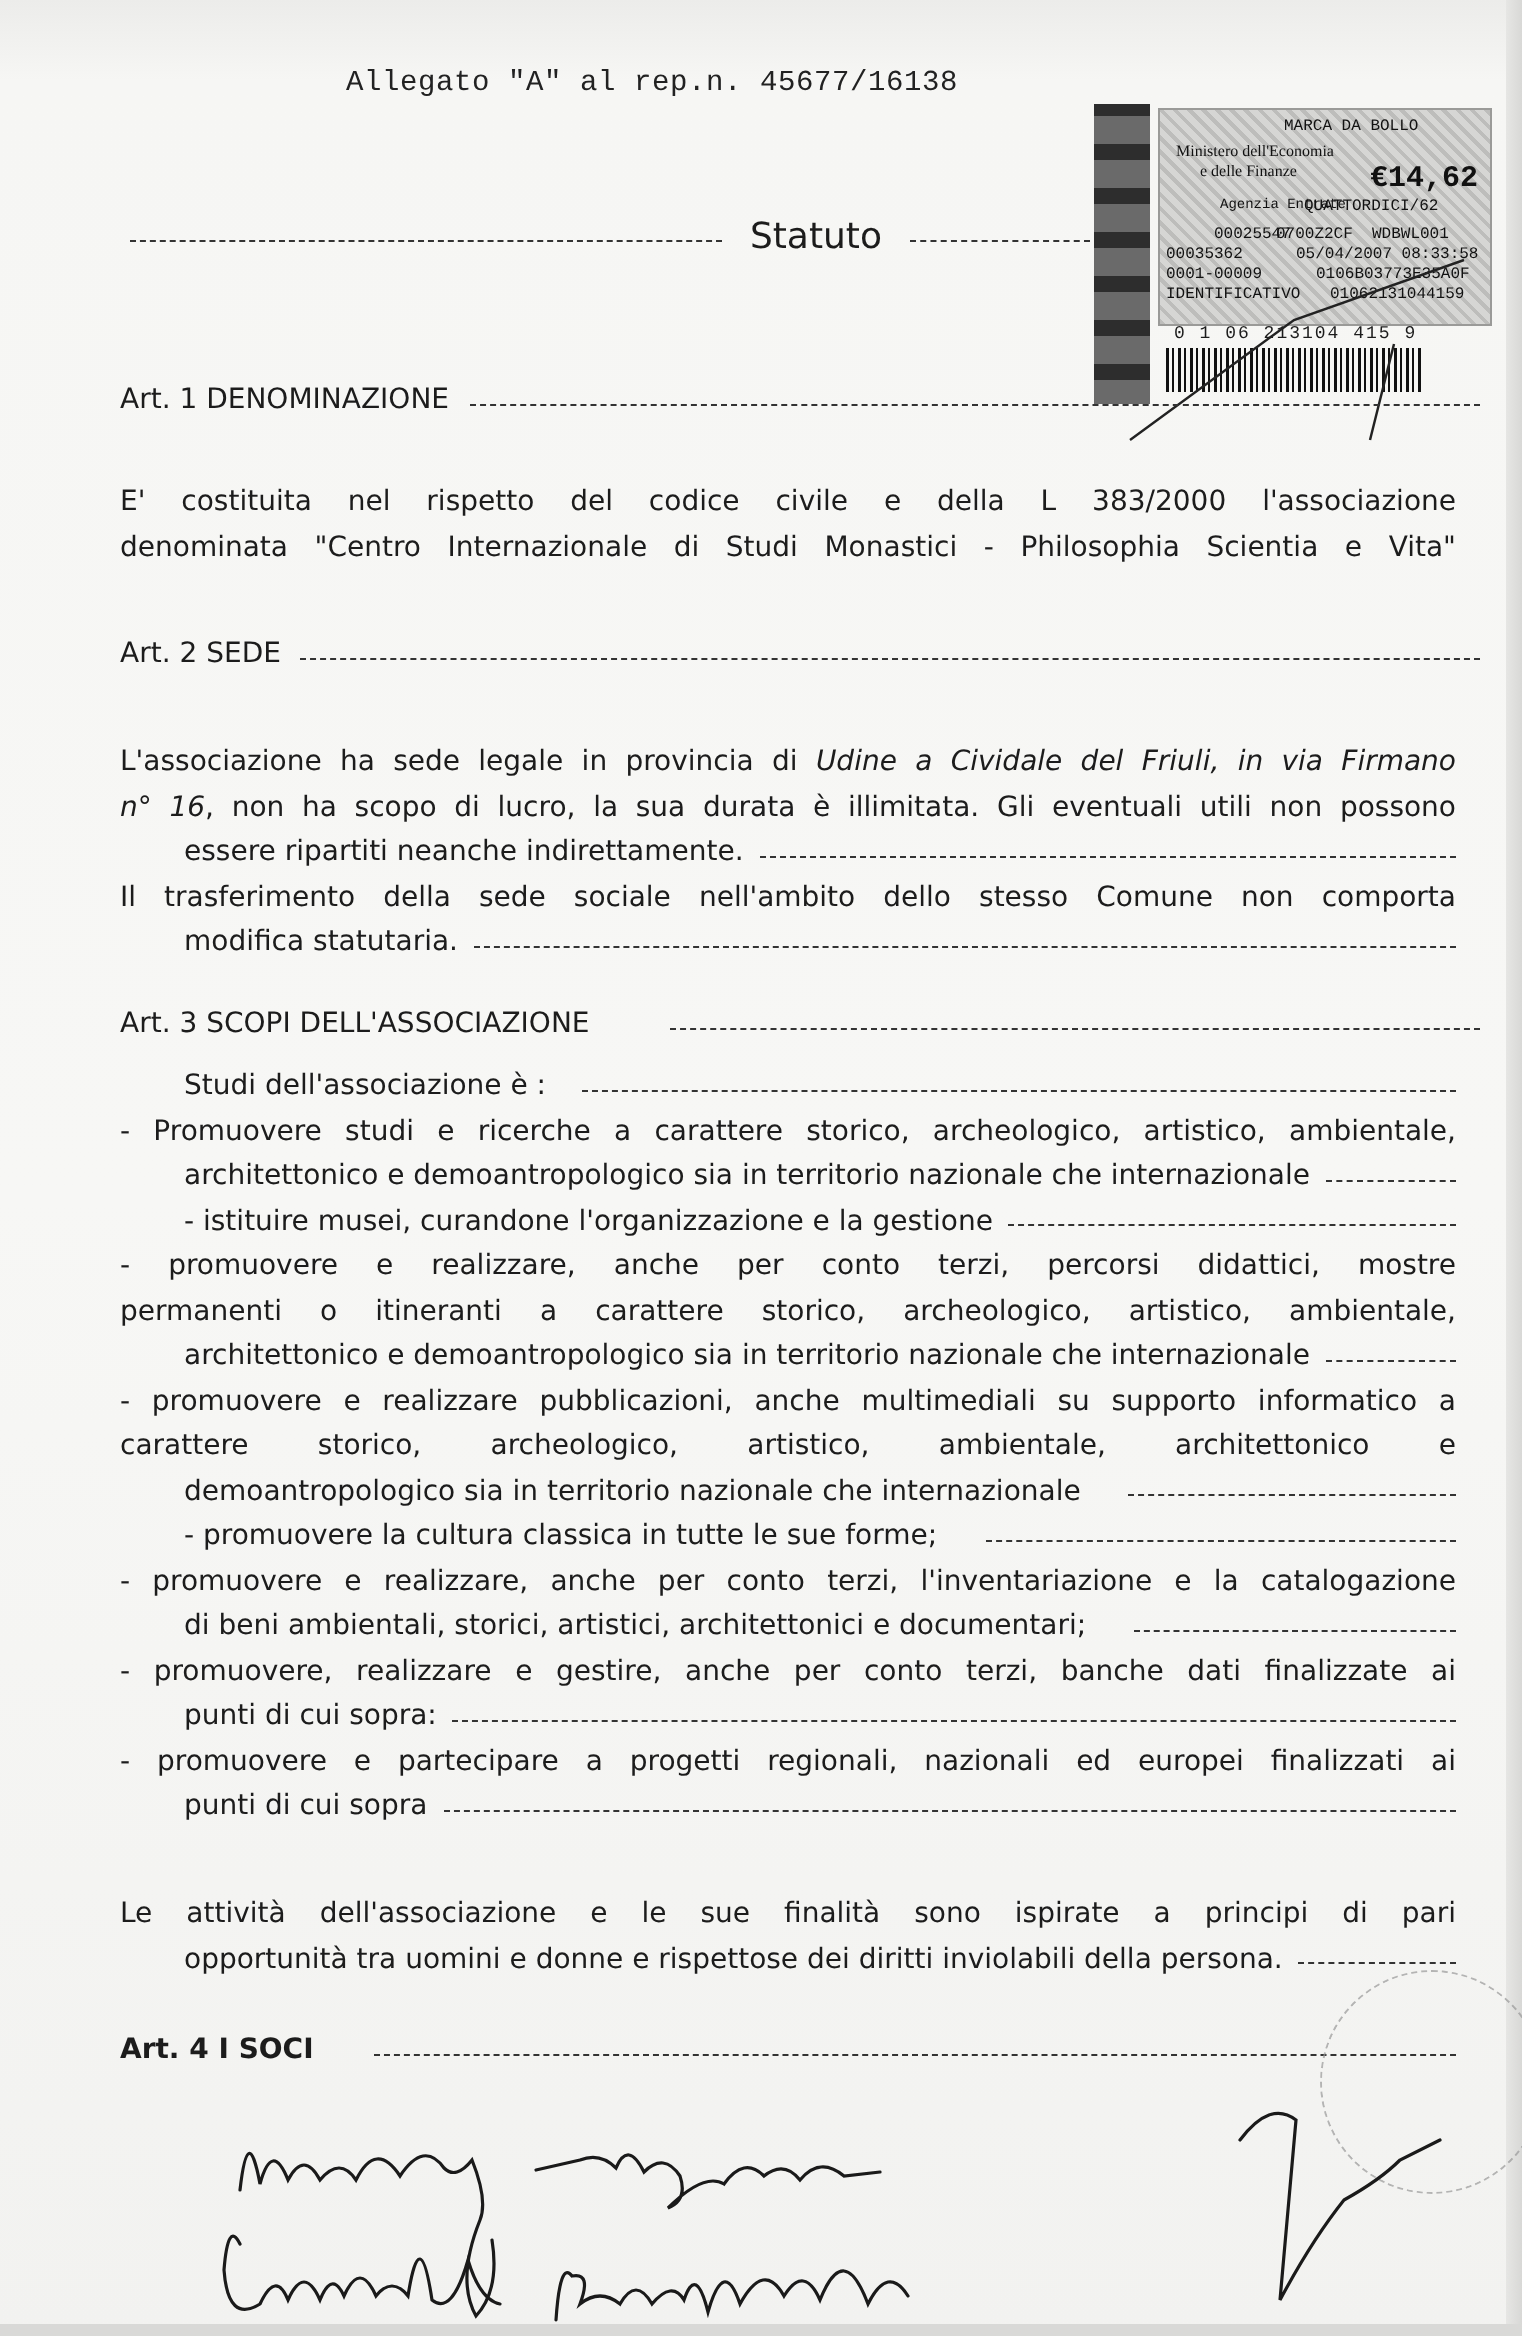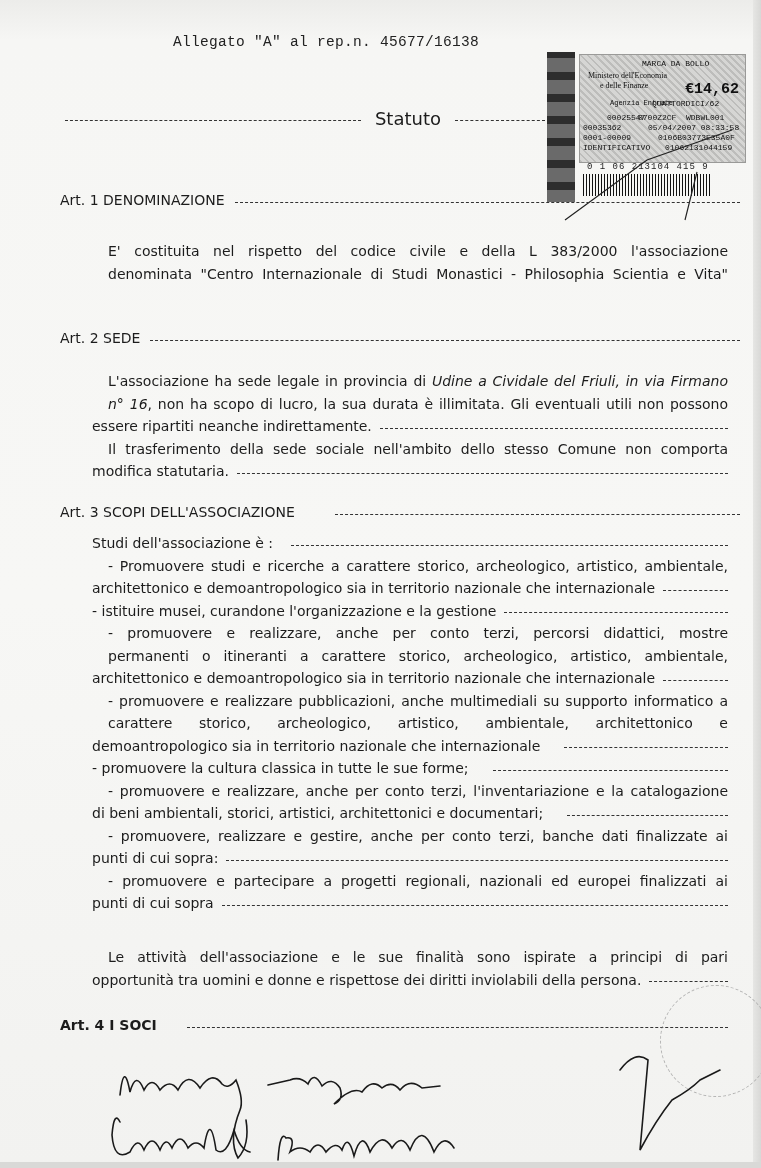--- a/index.html
+++ b/index.html
@@ -35,21 +35,21 @@
       font-size: 14px; white-space: nowrap;
     }
     .art-head .dashes { margin-left: 10px; }
 
     .para {
       position: absolute; left: 60px; width: 668px;
       font-size: 14px; line-height: 22.5px; text-align: justify;
     }
     .line { display: flex; align-items: center; white-space: nowrap; height: 22.5px; margin-left: 32px; }
     .line .dashes { margin-left: 8px; }
-    .just { text-align: justify; text-align-last: justify; white-space: normal; display: block; height: 22.5px; margin-left: 48px; }
+    .just { text-align: justify; text-align-last: justify; white-space: normal; display: block; height: 22.5px; }
     .it { font-style: italic; }
 
     
     .stamp {
       position: absolute; left: 547px; top: 52px; width: 200px; height: 150px;
     }
     .stamp-strip {
       position: absolute; left: 0; top: 0; width: 28px; height: 150px;
       background: repeating-linear-gradient(180deg, #2d2d2d 0 6px, #6a6a6a 6px 20px, #2d2d2d 20px 22px);
     }
@@ -122,21 +122,21 @@
 
   <div class="art-head" style="top:192px; width:680px;">
     <span>Art. 1 DENOMINAZIONE</span>
     <span class="dashes"></span>
   </div>
   <div class="para" style="top:240px;">
     <div class="just">E' costituita nel rispetto del codice civile e della L 383/2000 l'associazione</div>
     <div class="just">denominata "Centro Internazionale di Studi Monastici - Philosophia Scientia e Vita"</div>
   </div>
 
-  <div class="art-head" style="top:330px; width:680px;">
+  <div class="art-head" style="top:319px; width:680px;">
     <span>Art. 2 SEDE</span>
     <span class="dashes"></span>
   </div>
   <div class="para" style="top:370px;">
     <div class="just"><span>L'associazione ha sede legale in provincia di </span><span class="it">Udine a  Cividale del Friuli, in via Firmano</span></div>
     <div class="just"><span class="it">n° 16</span><span>, non ha scopo di lucro, la sua durata è illimitata. Gli eventuali utili non possono</span></div>
     <div class="line">
         <span>essere ripartiti neanche indirettamente.</span>
         <span class="dashes"></span>
       </div>

